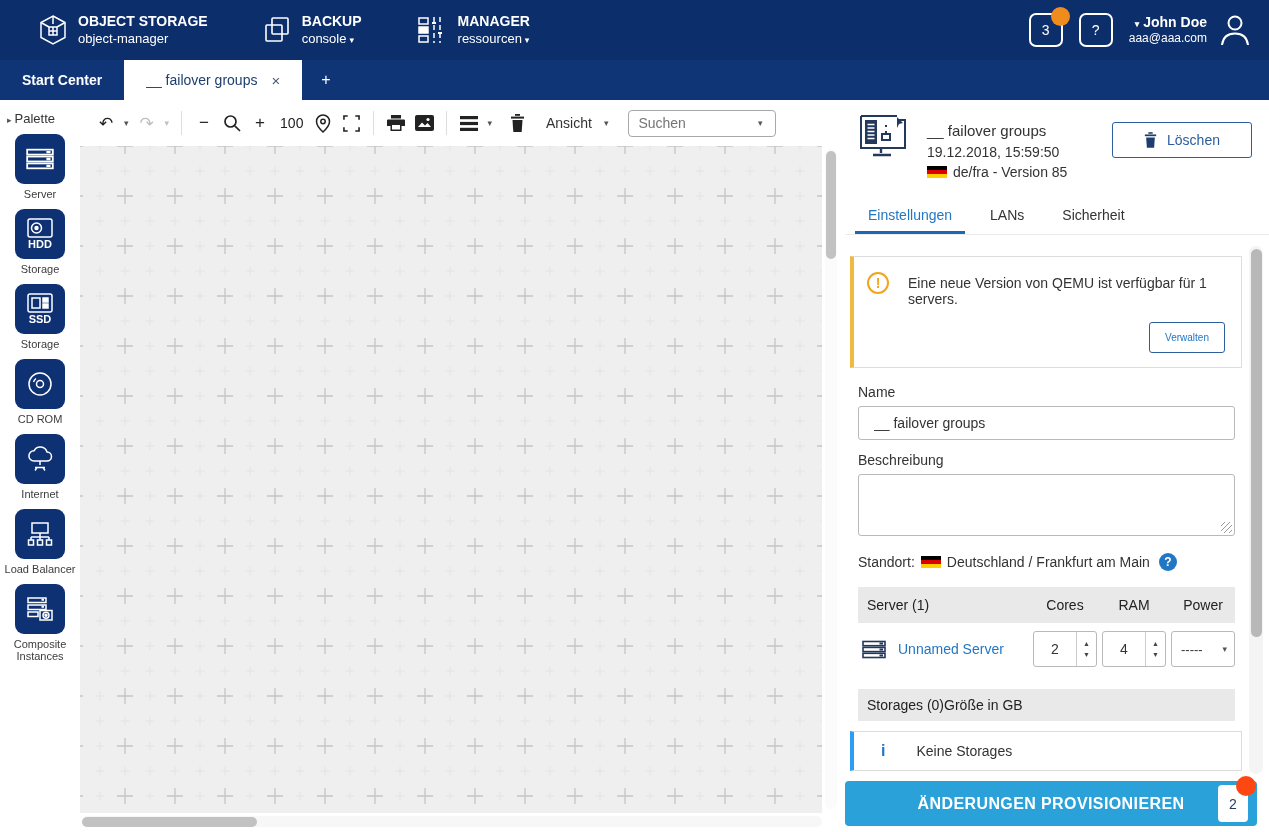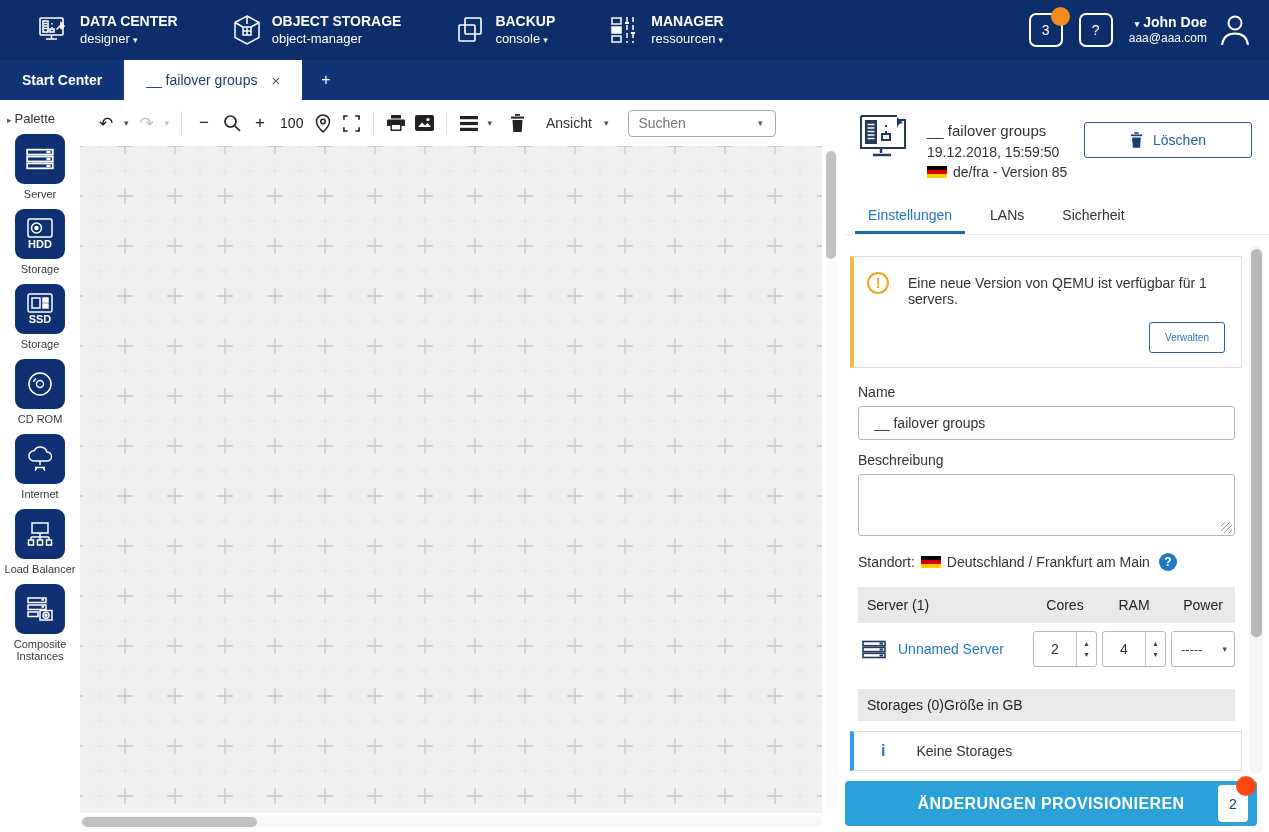--- a/index.html
+++ b/index.html
@@ -78,21 +78,21 @@
 
   
   .inspector { width:424px; flex:none; position:relative; background:#fff; }
   .insp-header { padding:12px 14px 0 12px; display:flex; }
   .insp-title-block { margin-left:12px; line-height:1.45; padding-top:8px; }
   .insp-title { font-size:15px; color:#333; }
   .insp-time { font-size:14px; color:#333; }
   .insp-version { font-size:14px; color:#333; display:flex; align-items:center; gap:6px; }
   .flag { display:inline-block; width:20px; height:12px; flex:none;
     background:linear-gradient(#000 0 33%, #d00 33% 66%, #ffce00 66% 100%); }
-  .btn-delete { position:absolute; right:17px; top:22px; width:168px; height:36px; background:#fff;
+  .btn-delete { position:absolute; right:17px; top:22px; width:140px; height:36px; background:#fff;
     border:1px solid #2e5f9e; border-radius:3px; color:#2a5d9c; font-size:14px;
     display:flex; align-items:center; justify-content:center; gap:10px; cursor:pointer; }
   .insp-tabs { display:flex; margin-top:16px; padding-left:10px; border-bottom:1px solid #ececec; }
   .insp-tab { padding:9px 13px 11px; font-size:14px; color:#333; cursor:pointer; margin-right:12px; }
   .insp-tab.active { color:#2277c4; border-bottom:3px solid #1c69b0; padding-bottom:8px; }
   .insp-content { position:absolute; top:142px; left:0; right:0; bottom:0; overflow:hidden; }
   .insp-scroll { position:absolute; right:6px; top:4px; width:14px; height:528px; background:#f4f4f4;
     border-radius:7px; }
   .insp-thumb { position:absolute; left:1.5px; top:3px; width:11px; height:388px; background:#b8b8b8;
     border-radius:7px; cursor:pointer; }
@@ -156,37 +156,20 @@
   .prov-dot { position:absolute; right:-8px; top:-9px; width:20px; height:20px; border-radius:50%;
     background:#ff4713; }
 
   svg { display:block; }
 </style>
 </head>
 <body>
 
 <div class="topnav">
   <div class="nav-items">
-    <div class="nav-item">
-      <span>
-        <svg width="32" height="32" viewBox="0 0 32 32" fill="none" stroke="#fff" stroke-width="1.6">
-          <rect x="2" y="4" width="23" height="17" rx="1"></rect>
-            <path d="M13.5 21v4 M8 25h11"></path>
-          <rect x="5" y="7" width="5" height="11"></rect>
-            <path d="M6 9.5h3 M6 12h3 M6 14.5h3"></path>
-          <path d="M14 9v2 M14 13v1" stroke-dasharray="1.5 1.5"></path>
-          <rect x="12" y="15" width="4" height="3"></rect>
-            <path d="M18.5 15.5l5-5 M23 9l3 3-2 1-1 2z" fill="#fff"></path>
-        </svg>
-      </span>
-      <div class="nav-titles">
-        <div class="nav-title">DATA CENTER</div>
-        <div class="nav-sub"><span>designer</span><span class="nav-caret">▾</span></div>
-      </div>
-    </div>
     <div class="nav-item">
       <span>
         <svg width="30" height="32" viewBox="0 0 30 32" fill="none" stroke="#fff" stroke-width="1.5">
           <path d="M15 2 27 8.5v15L15 30 3 23.5v-15z"></path>
           <path d="M15 2v8 M3 8.5l8 4.5 M27 8.5l-8 4.5"></path>
           <path d="M11 13h8v8h-8z M15 13v8 M11 17h8"></path>
         </svg>
       </span>
       <div class="nav-titles">
         <div class="nav-title">OBJECT STORAGE</div>

